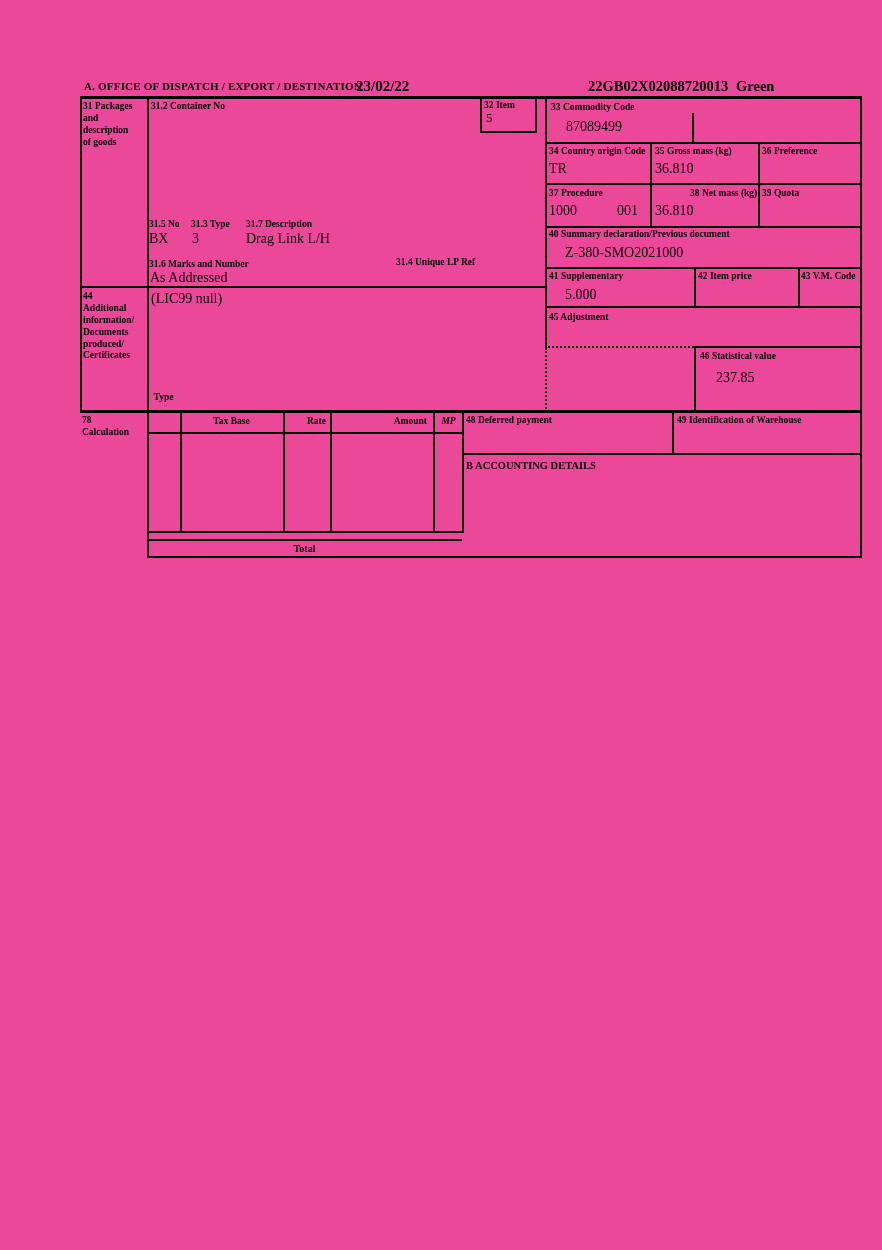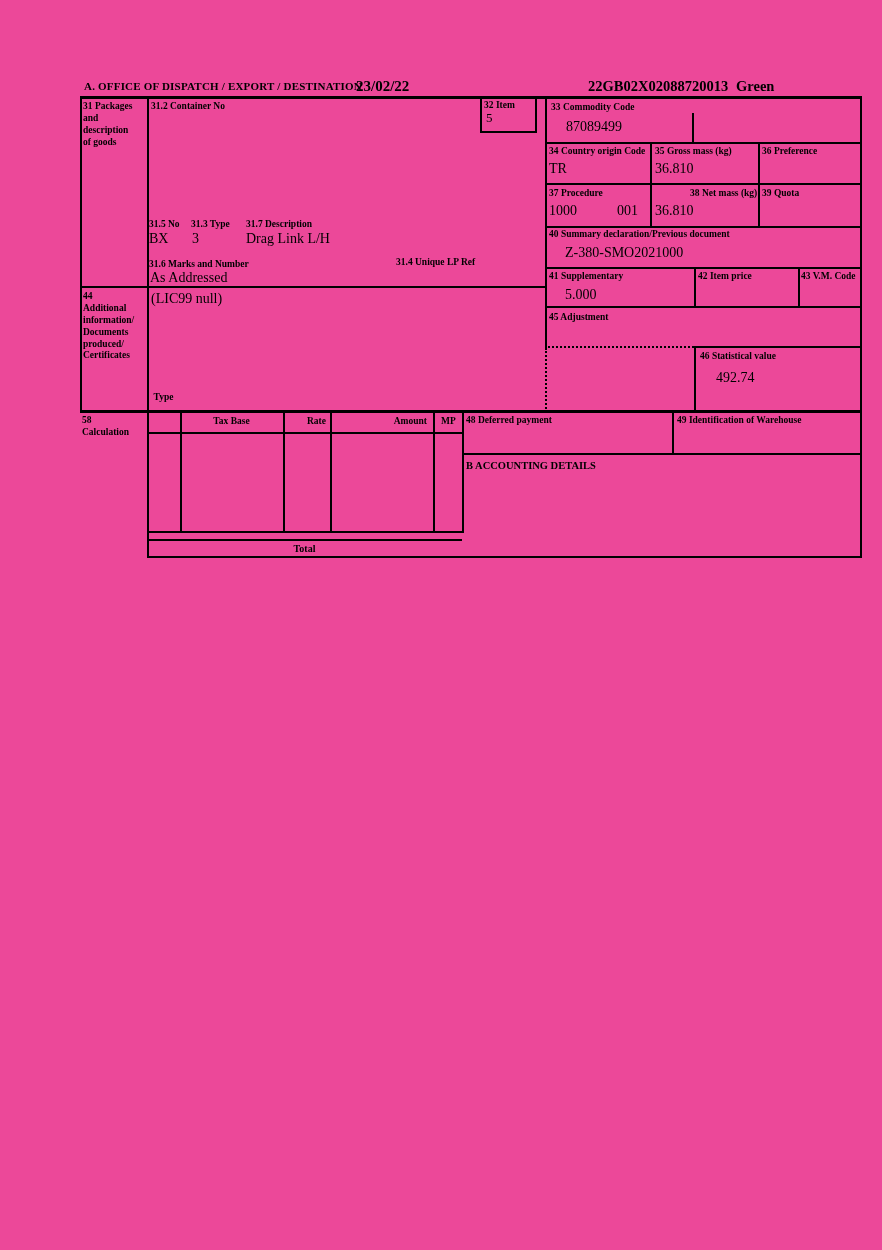--- a/index.html
+++ b/index.html
@@ -113,28 +113,28 @@
   <div class="lbl" style="left:83px;top:291px;width:60px;">44
 Additional
 information/
 Documents
 produced/
 Certificates</div>
   <div class="val" style="left:151px;top:291px;">(LIC99 null)</div>
 
   <div class="lbl" style="left:549px;top:312px;">45 Adjustment</div>
   <div class="lbl" style="left:700px;top:351px;">46 Statistical value</div>
-  <div class="val" style="left:716px;top:370px;">492.74</div>
+  <div class="val" style="left:716px;top:370px;">237.85</div>
 
-  <div class="lbl" style="left:82px;top:415px;width:60px;">58
+  <div class="lbl" style="left:82px;top:415px;width:60px;">78
 Calculation</div>
   <div class="lbl cen" style="left:147px;top:392px;width:33px;">Type</div>
   <div class="lbl cen" style="left:180px;top:416px;width:103px;">Tax Base</div>
   <div class="lbl rgt" style="left:283px;top:416px;width:43px;">Rate</div>
   <div class="lbl rgt" style="left:330px;top:416px;width:97px;">Amount</div>
-  <div class="lbl cen" style="left:433px;top:416px;width:31px;">MP</div>
+  <div class="lbl cen" style="left:433px;top:416px;width:31px;font-style:italic;">MP</div>
   <div class="lbl cen" style="left:147px;top:543px;width:315px;font-size:10px;">Total</div>
 
   <div class="lbl" style="left:466px;top:415px;">48 Deferred payment</div>
   <div class="lbl" style="left:677px;top:415px;">49 Identification of Warehouse</div>
   <div class="lbl" style="left:466px;top:459px;font-size:10.5px;">B ACCOUNTING DETAILS</div>
 
 </div>
 
 </body></html>

